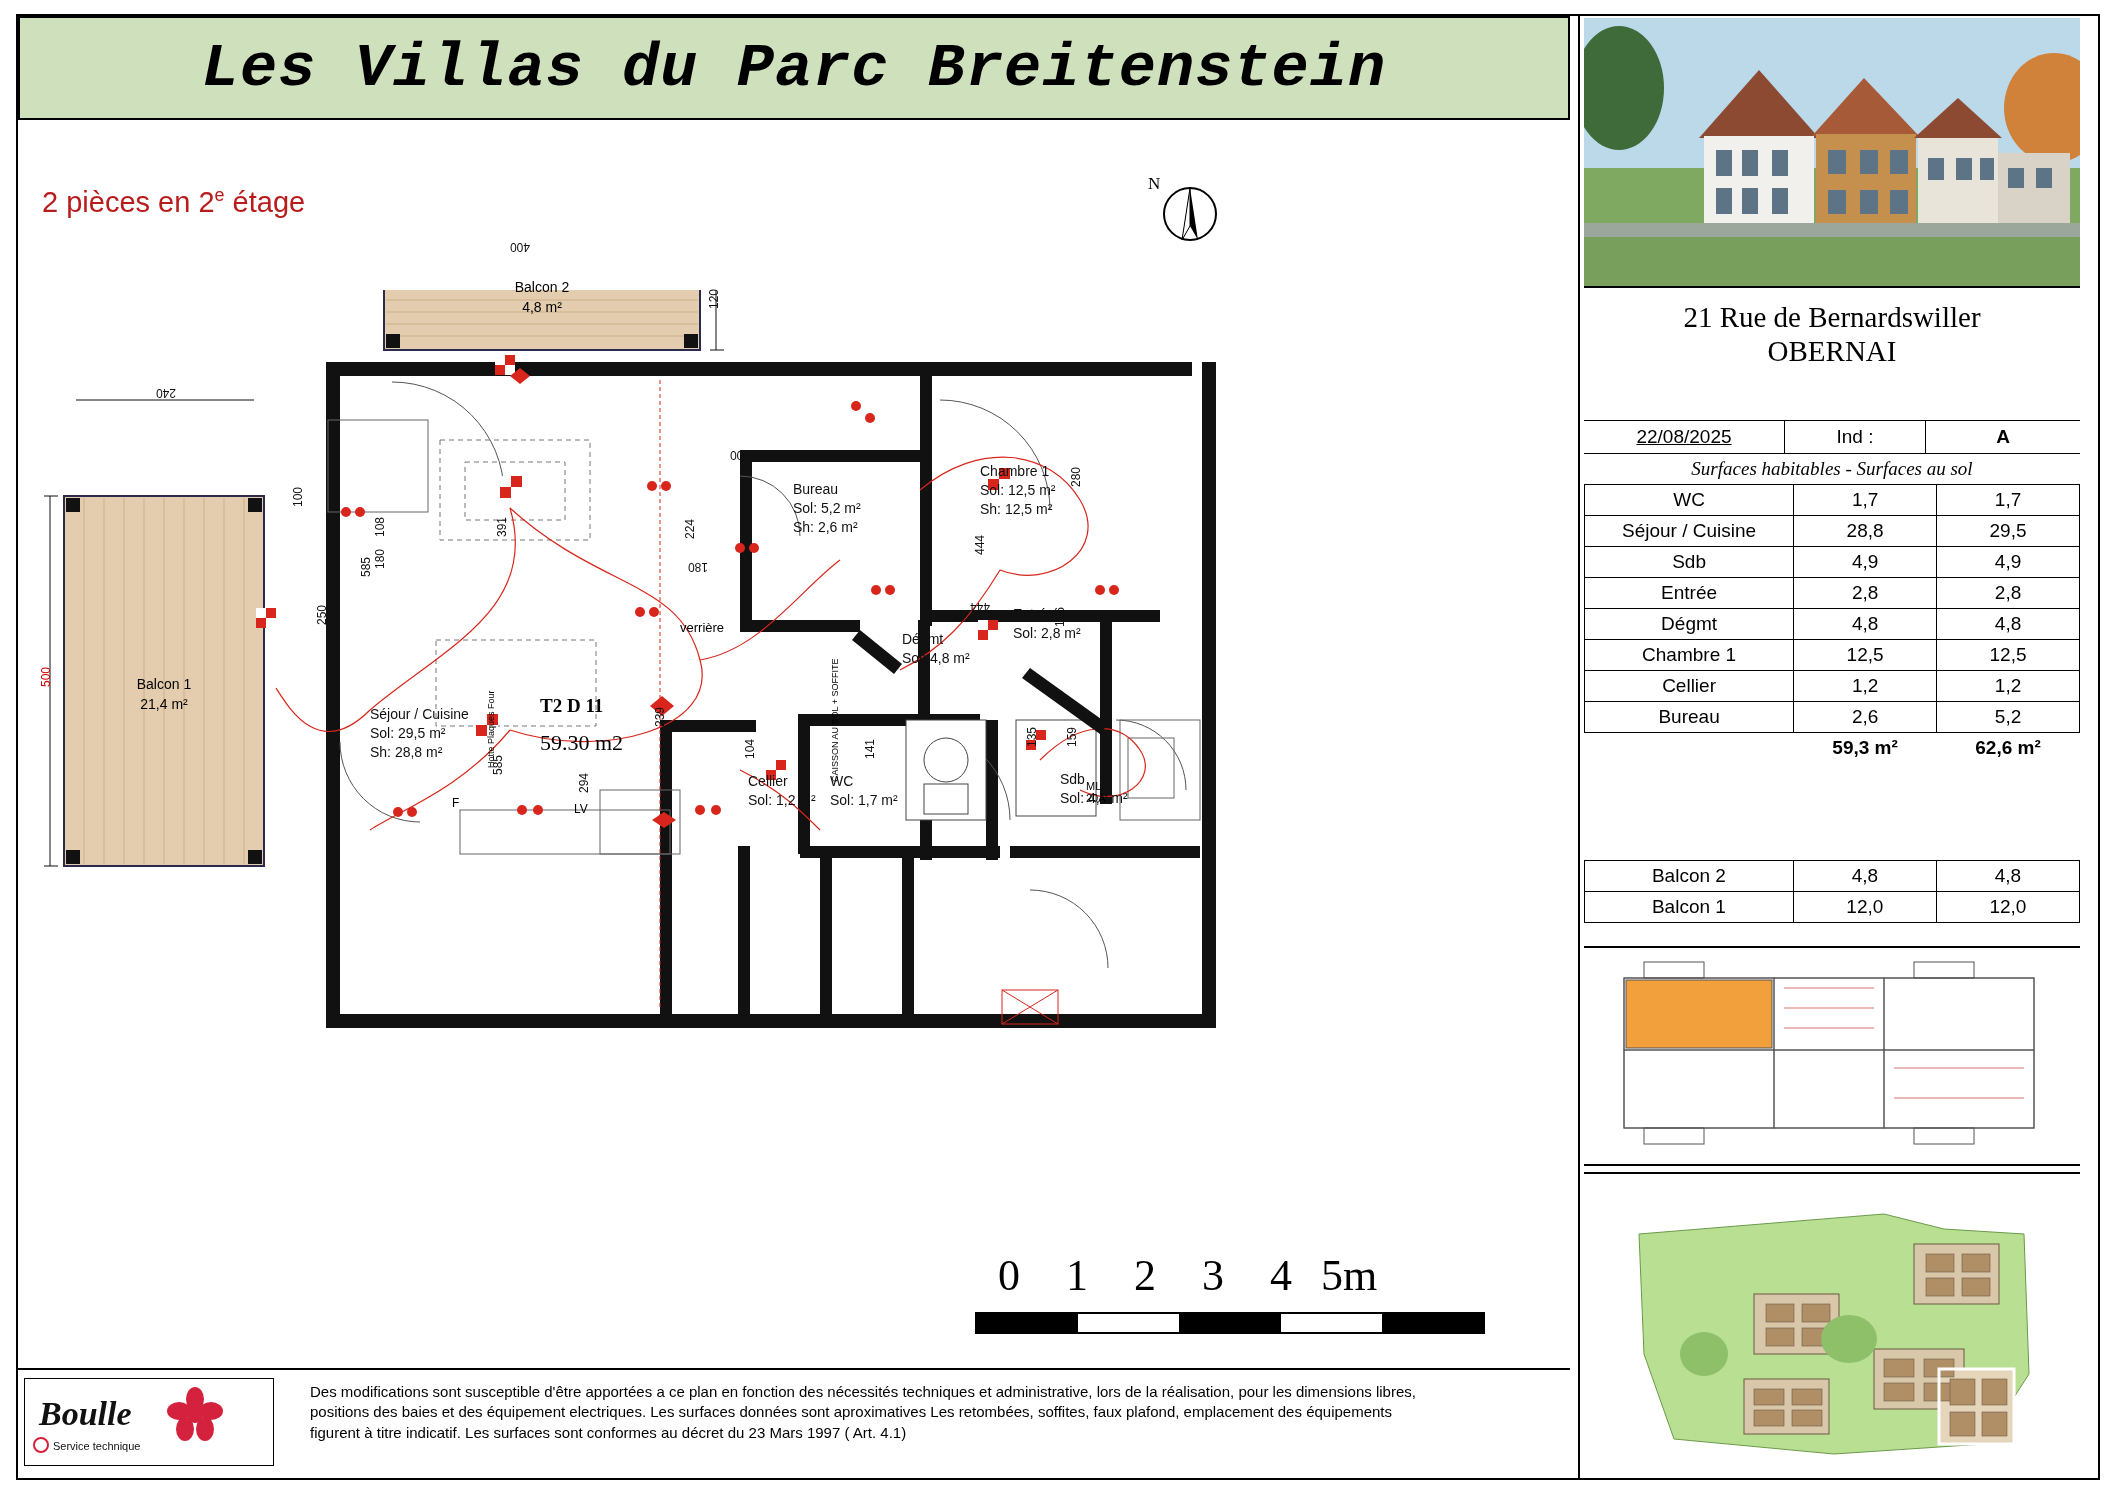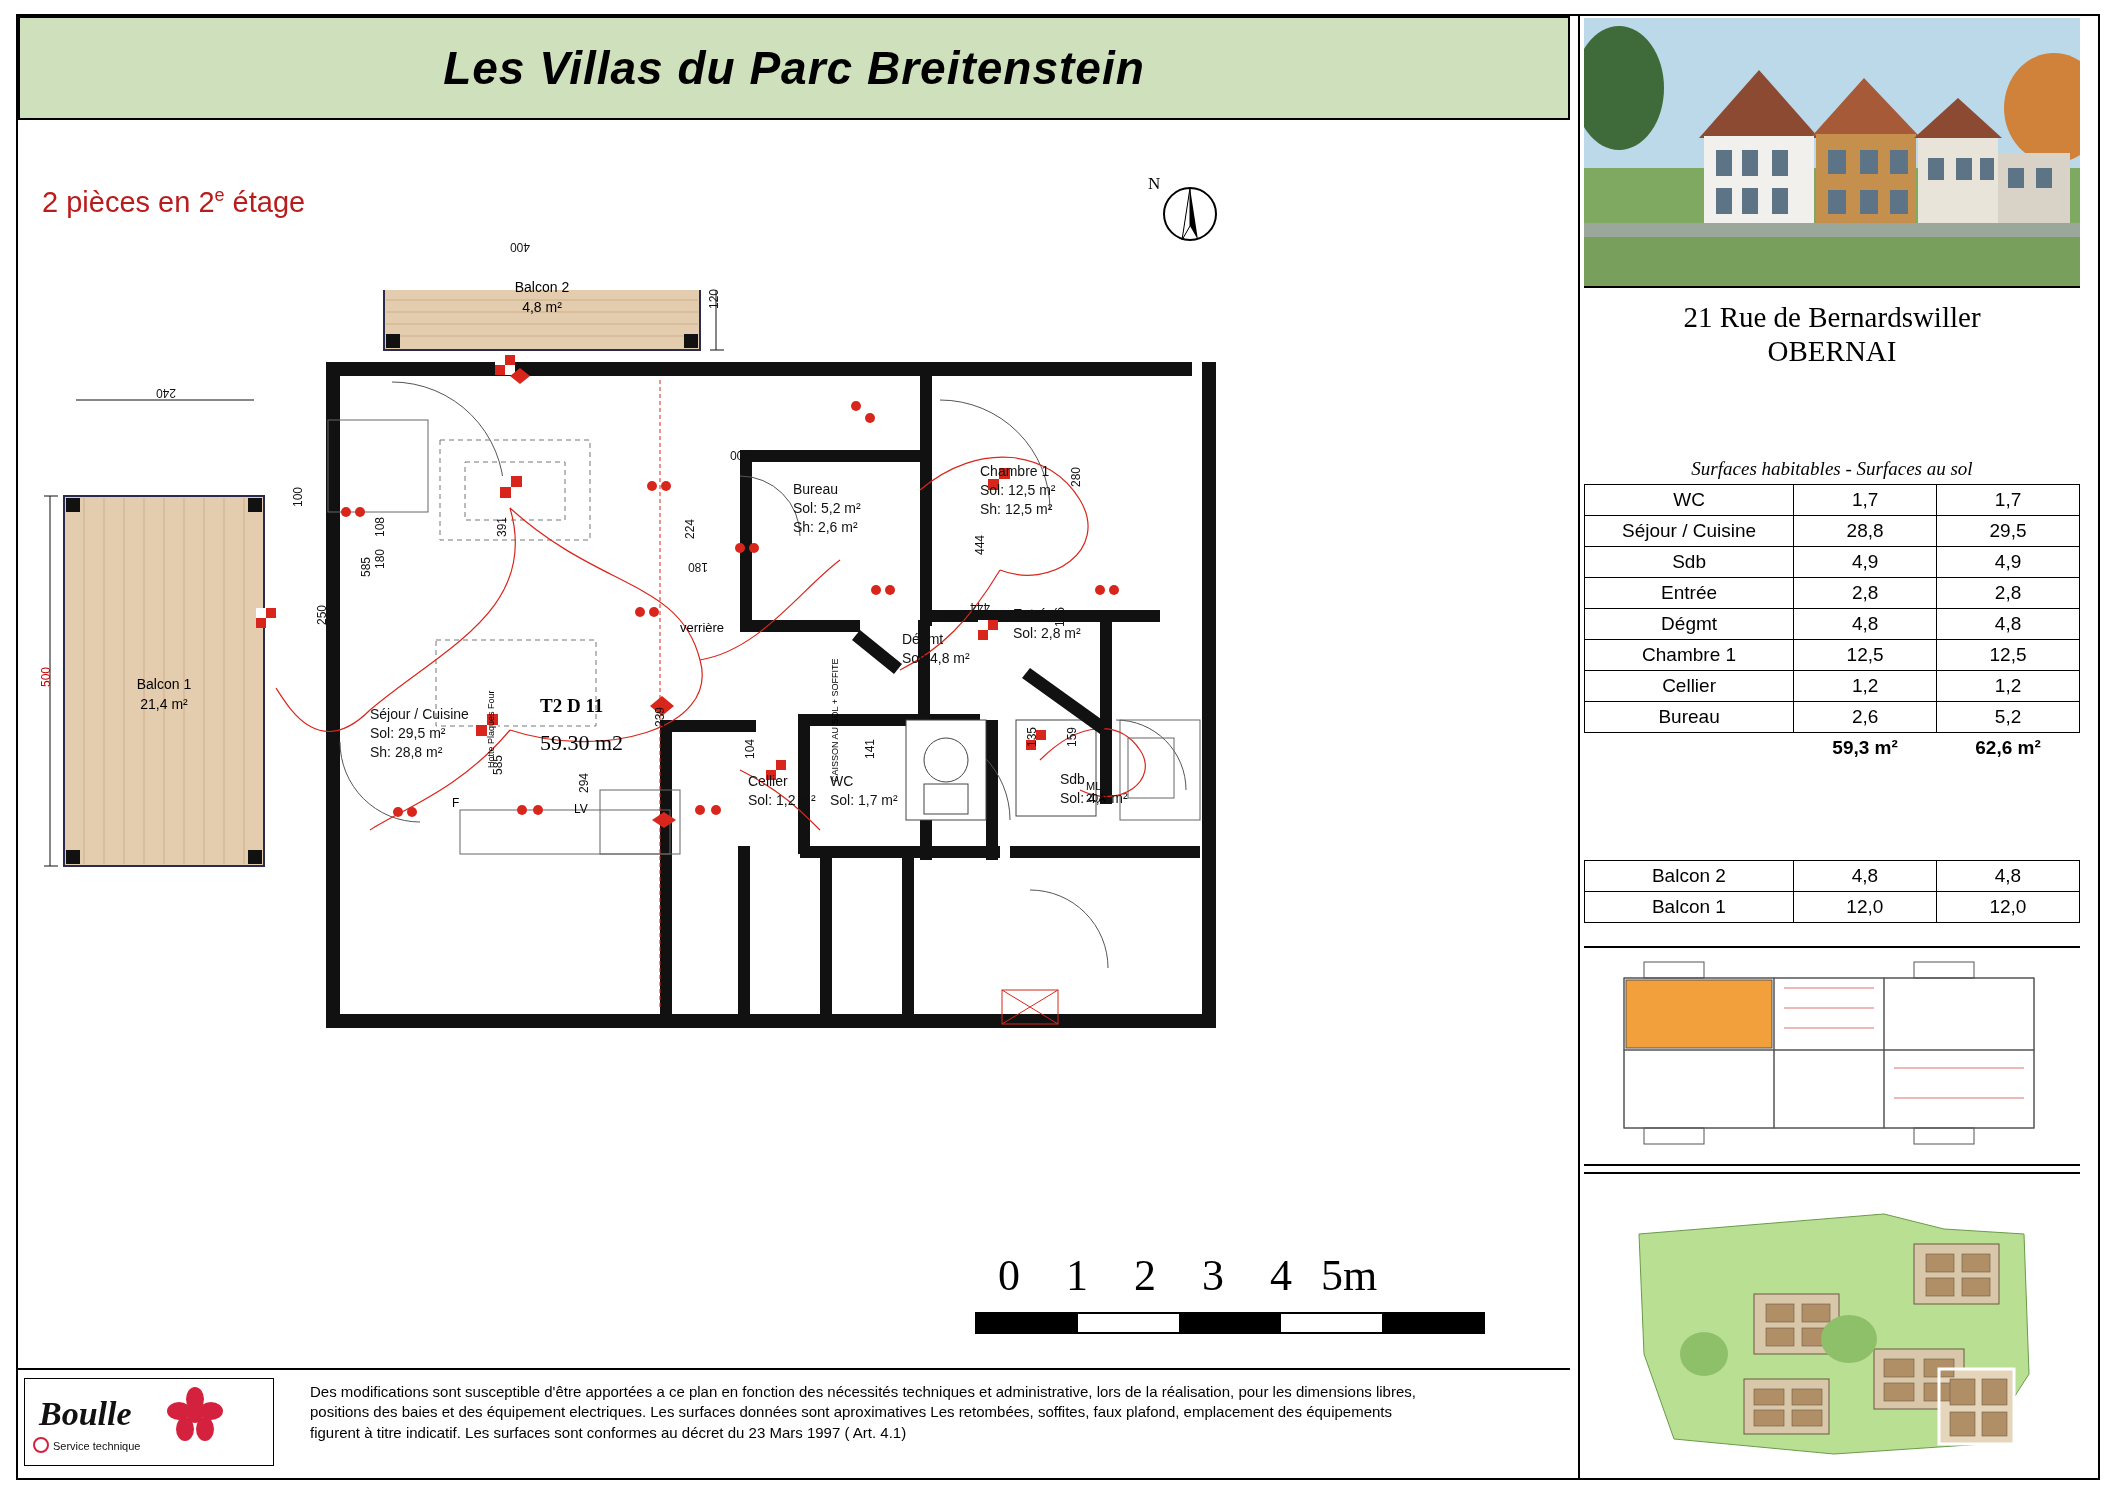--- a/index.html
+++ b/index.html
@@ -1,21 +1,21 @@
 <!DOCTYPE html>
 <html><head>
 <meta charset="utf-8">
 <style>
   html,body{margin:0;padding:0;background:#fff;}
   body{width:2117px;height:1497px;font-family:"Liberation Sans",sans-serif;position:relative;overflow:hidden;}
   .page{position:absolute;left:0;top:0;width:2117px;height:1497px;}
   .frame{position:absolute;left:16px;top:14px;width:2084px;height:1466px;border:2px solid #000;box-sizing:border-box;}
   
   .banner{position:absolute;left:18px;top:16px;width:1552px;height:104px;background:#cfe0bd;border:2px solid #000;box-sizing:border-box;display:flex;align-items:center;justify-content:center;}
-  .banner-title{font-family:Liberation Sans, sans-serif;font-style:italic;font-weight:700;font-size:46px;letter-spacing:1px;color:#000;text-align:center;}
+  .banner-title{font-family:Liberation Mono, monospace;font-style:italic;font-weight:700;font-size:62px;letter-spacing:1px;color:#000;text-align:center;}
   
   .subtitle{position:absolute;left:42px;top:185px;font-size:29px;color:#b91c1c;}
   .subtitle sup{font-size:18px;vertical-align:super;}
   
   .north{position:absolute;left:1158px;top:182px;width:64px;height:64px;}
   .north .lbl{position:absolute;left:-10px;top:-8px;font-size:17px;font-family:"Liberation Serif",serif;}
   
   .acacia{position:absolute;left:1272px;top:160px;width:296px;height:84px;background:#f6d3ea;border:2px solid #000;box-sizing:border-box;display:flex;flex-direction:column;align-items:center;justify-content:center;}
   .acacia div{font-size:29px;font-weight:700;line-height:1.25;}
   
@@ -123,20 +123,25 @@
       <rect x="0" y="205" width="496" height="14" fill="#9aa79a"></rect>
       <rect x="0" y="219" width="496" height="51" fill="#78a05c"></rect>
     </svg>
   </div>
 
   <div class="addr">
     <div>21 Rue de Bernardswiller</div>
     <div>OBERNAI</div>
   </div>
 
+  <div class="datebar">
+    <div class="d1">22/08/2025</div>
+    <div class="d2">Ind :</div>
+    <div class="d3">A</div>
+  </div>
 
   <div class="tbl-head">Surfaces habitables - Surfaces  au sol</div>
 
   <table class="surf">
     <tbody>
         <tr>
       <td class="lbl">WC</td>
       <td class="v">1,7</td>
       <td class="v">1,7</td>
     </tr>

